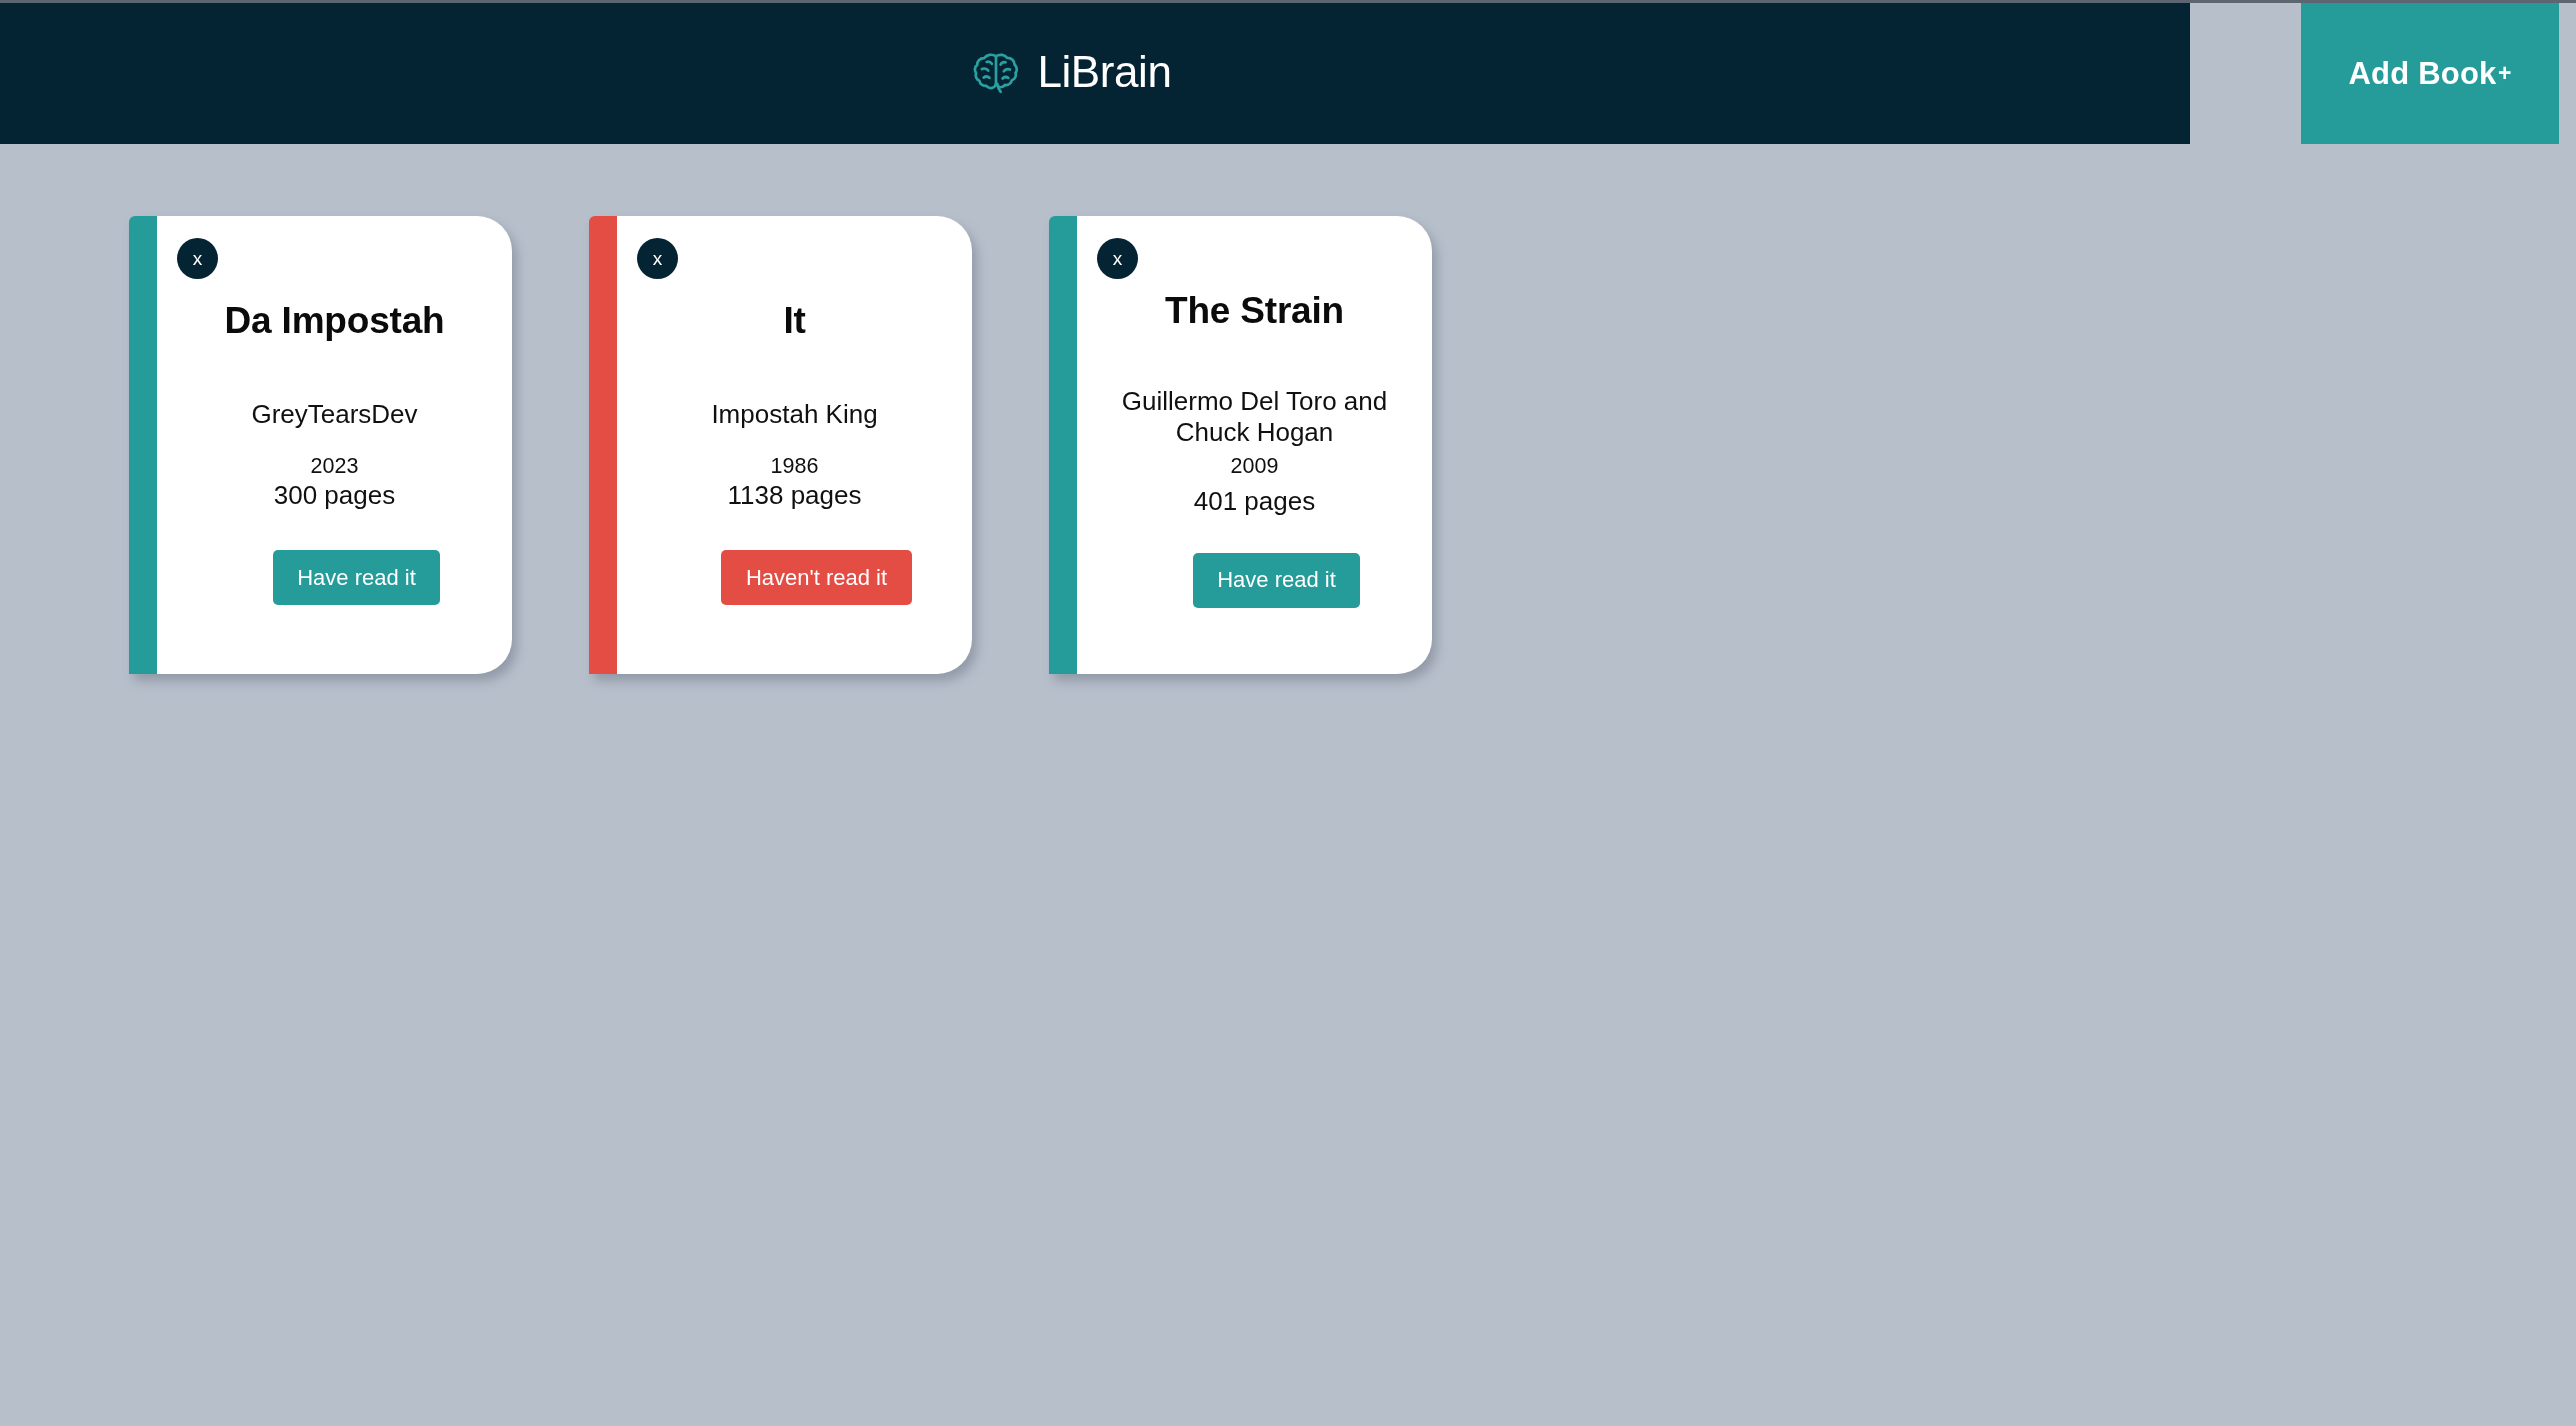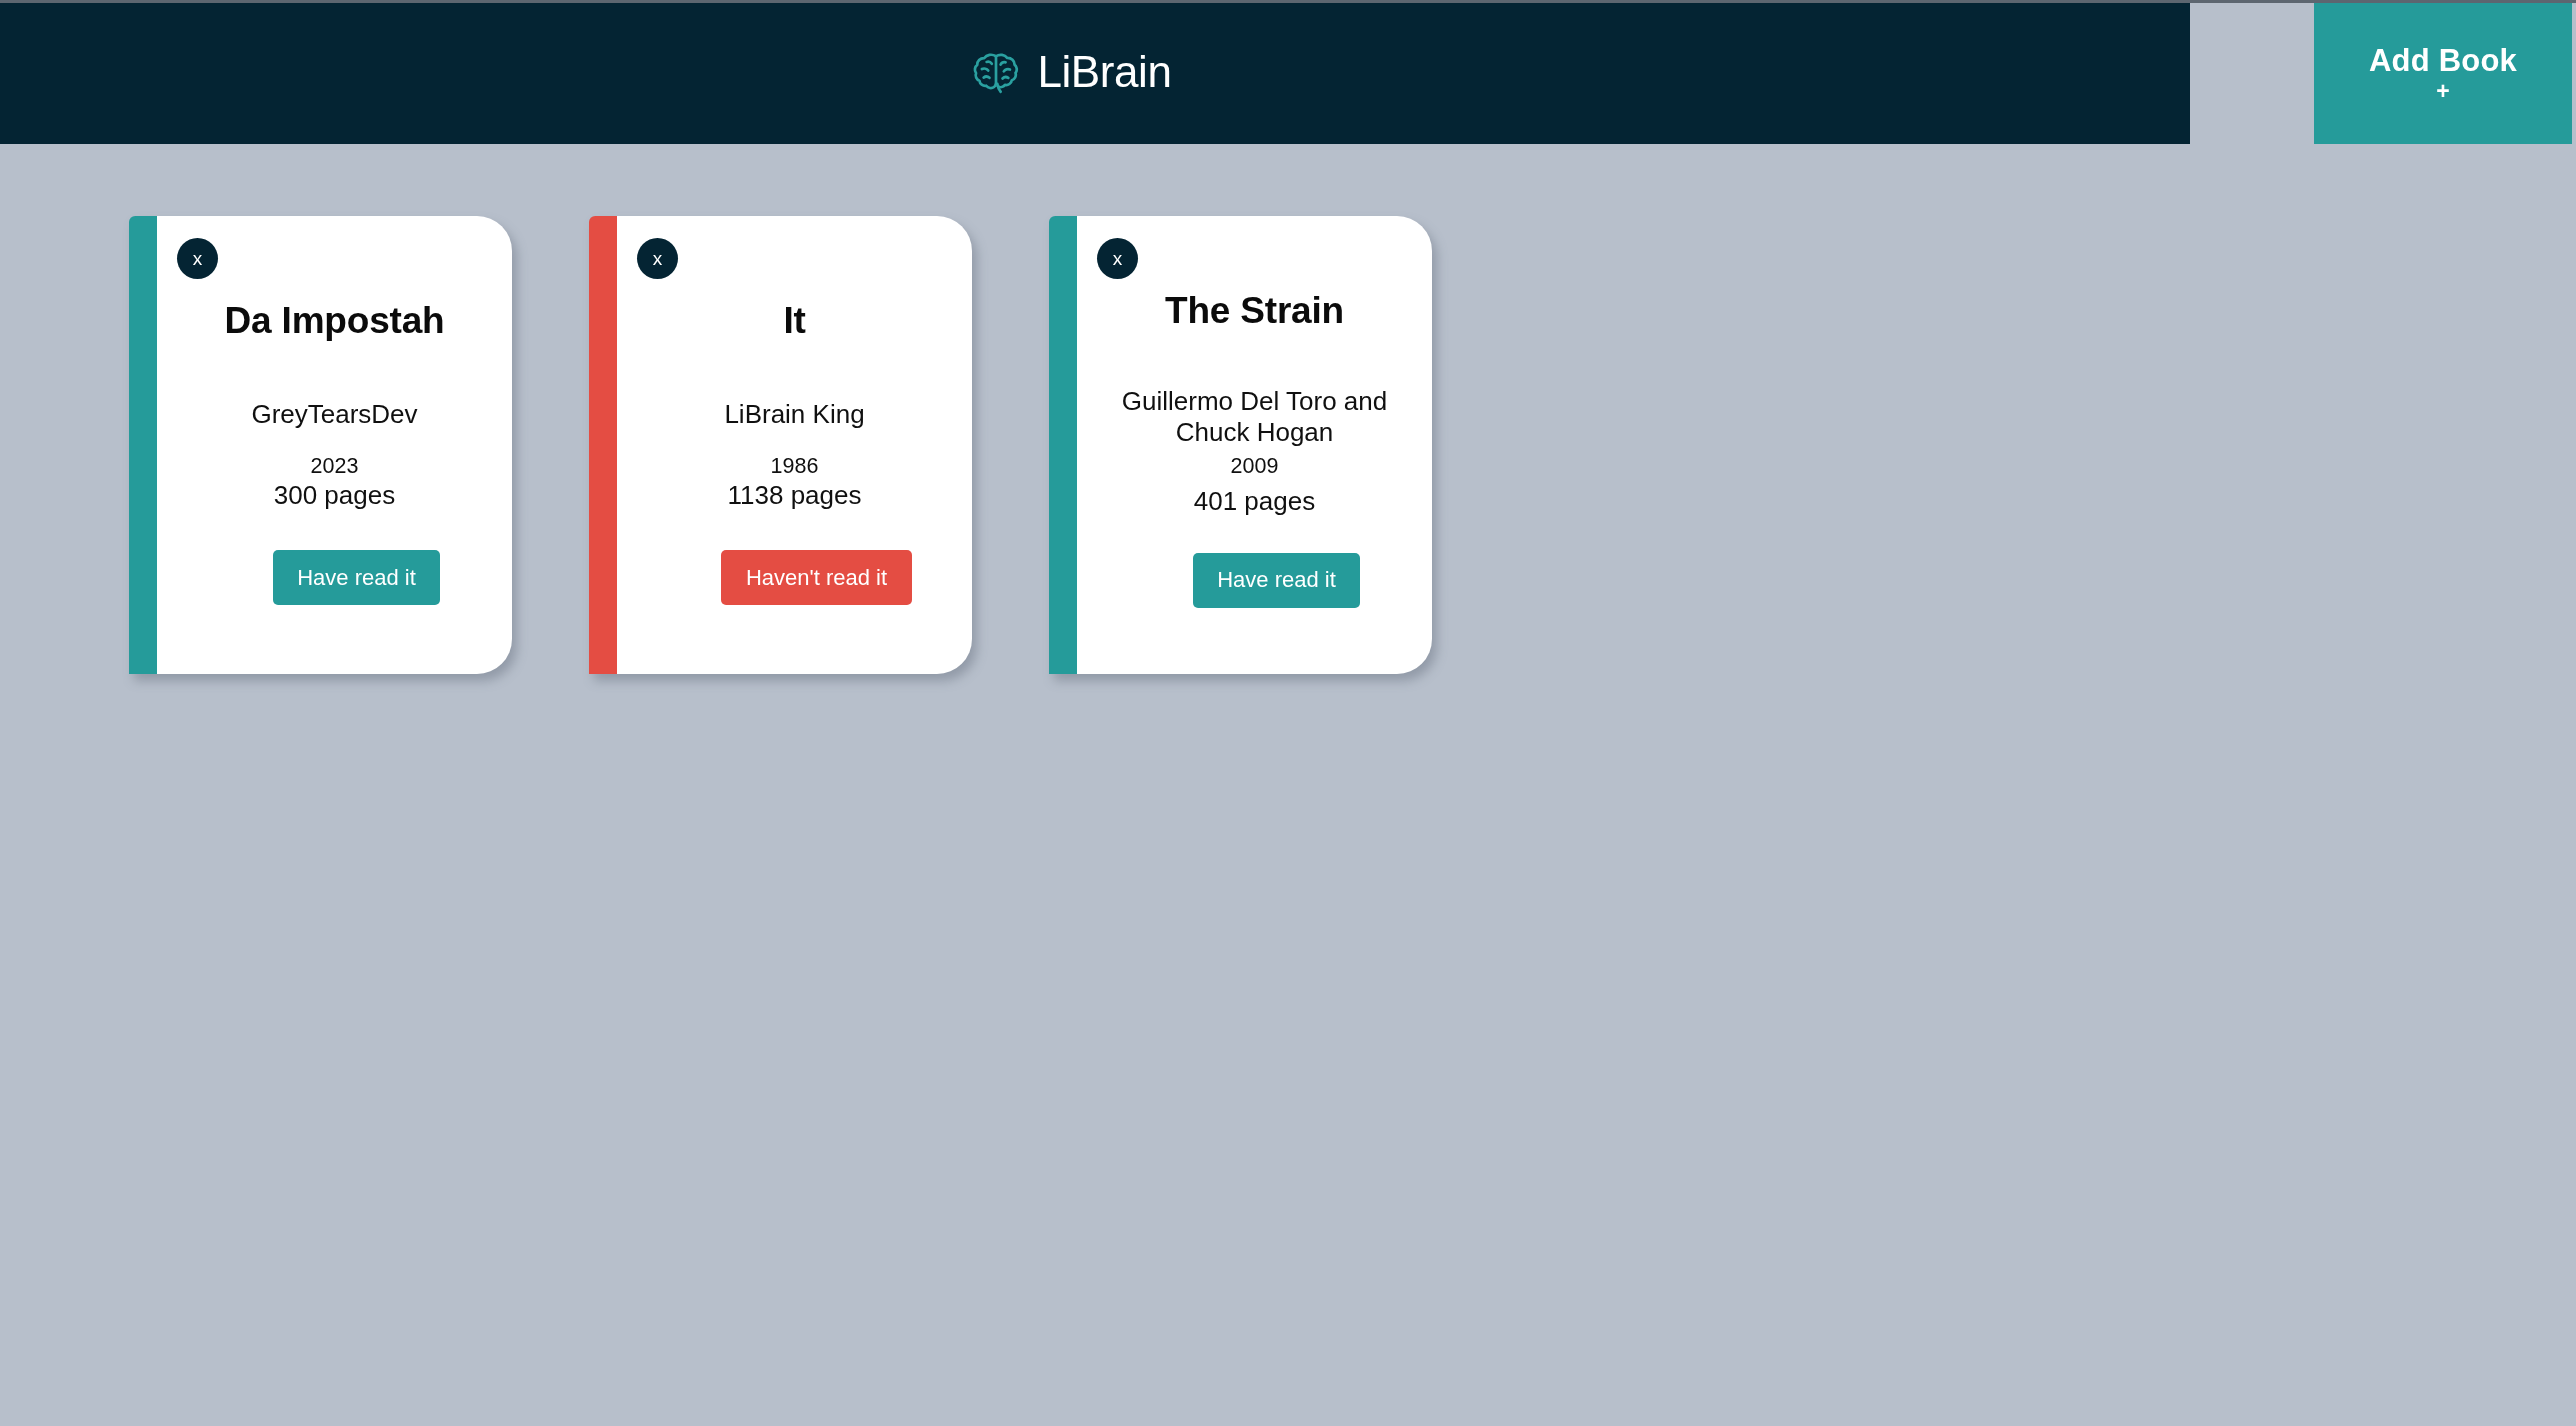--- a/index.html
+++ b/index.html
@@ -53,27 +53,26 @@
     color: #ffffff;
     font-size: 44px;
     font-weight: 400;
     letter-spacing: -0.4px;
     white-space: nowrap;
   }
 
   .add-book-button {
     position: absolute;
     top: 3.1px;
-    right: 4px;
+    right: 17px;
     width: 258px;
     height: 141px;
     background: #259b9a;
     color: #ffffff;
     display: flex;
-    flex-direction: column;
     align-items: center;
     justify-content: center;
     gap: 1.5px;
     cursor: pointer;
     border: none;
     font-family: "Liberation Sans", sans-serif;
     z-index: 20;
   }
   .add-book-label {
     font-size: 31px;
@@ -264,21 +263,21 @@
       </div>
     </div>
   </div>
 
   <div class="book-card layout-single">
     <div class="card-spine red"></div>
     <div class="card-body">
       <button class="close-button">x</button>
       <div class="card-inner">
         <h2 class="book-title">It</h2>
-        <p class="book-author">LiBrain King</p>
+        <p class="book-author">Impostah King</p>
         <p class="book-year">1986</p>
         <p class="book-pages">1138 pages</p>
         <button class="read-button red">Haven't read it</button>
       </div>
     </div>
   </div>
 
   <div class="book-card layout-double">
     <div class="card-spine teal"></div>
     <div class="card-body">

